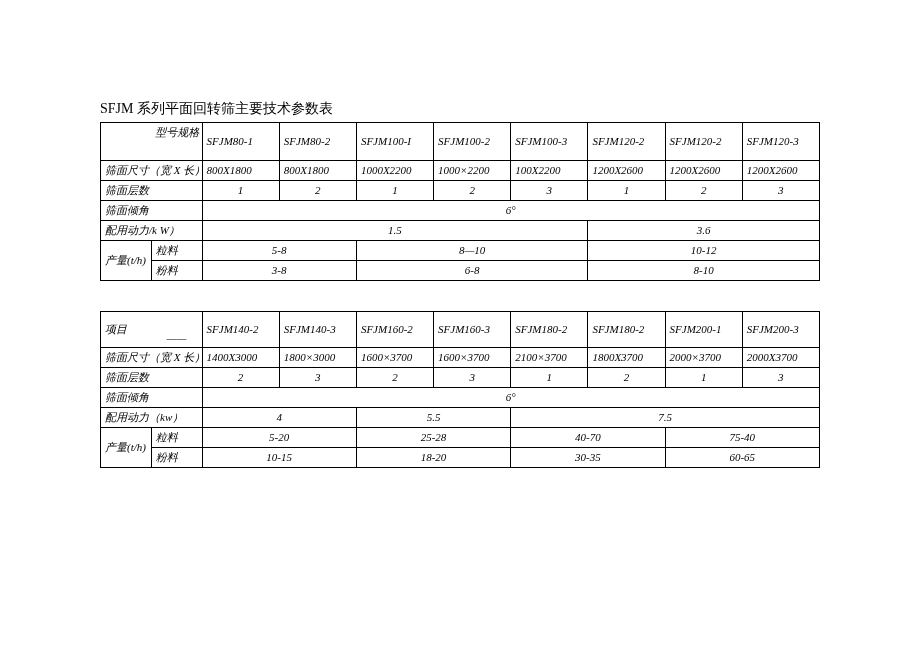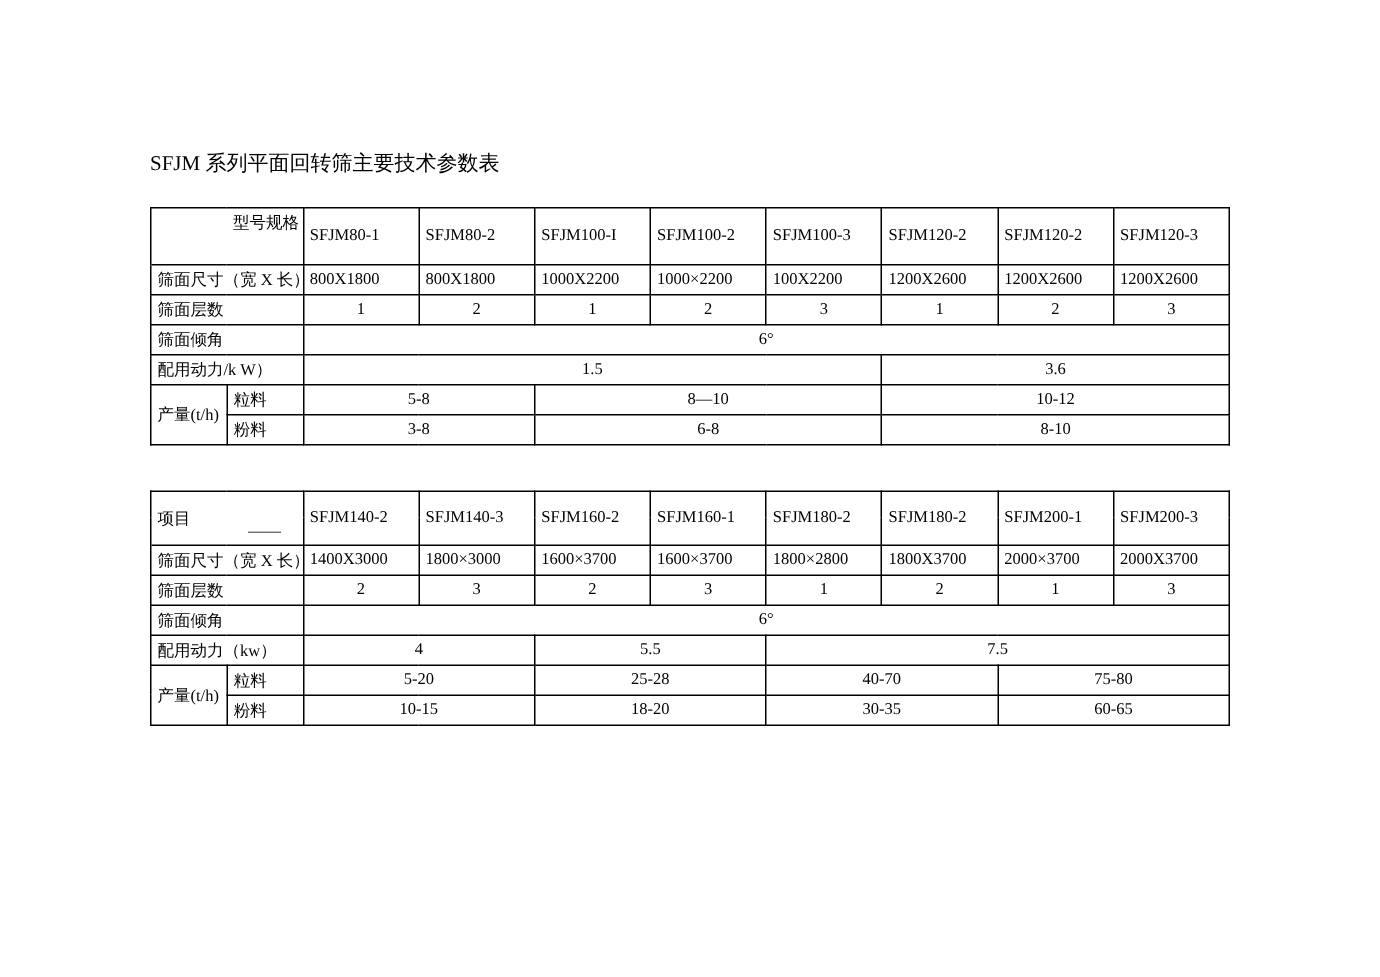--- a/index.html
+++ b/index.html
@@ -5,28 +5,29 @@
     * { box-sizing: border-box; margin: 0; padding: 0; }
     body {
       background: #fff;
       font-family: "SimSun", "宋体", serif;
       font-size: 11px;
       color: #000;
       padding: 100px 100px 0 100px;
     }
     .title {
       font-size: 14px;
-      margin-bottom: 20px;
+      margin-bottom: 4px;
       font-family: "SimSun", serif;
     }
     table {
       border-collapse: collapse;
       width: 100%;
       margin-bottom: 30px;
       table-layout: fixed;
+      font-style: italic;
     }
     td {
       border: 1px solid #000;
       padding: 2px 4px;
       height: 18px;
       font-size: 11px;
       vertical-align: middle;
       overflow: hidden;
       white-space: nowrap;
     }
@@ -132,36 +133,36 @@
       <col class="col-model">
       <col class="col-model">
   </colgroup>
   <tbody>
       <tr>
     <td rowspan="2" class="noright nobottom">项目</td>
     <td class="noleft nobottom"></td>
     <td rowspan="2">SFJM140-2</td>
     <td rowspan="2">SFJM140-3</td>
     <td rowspan="2">SFJM160-2</td>
-    <td rowspan="2">SFJM160-1</td>
+    <td rowspan="2">SFJM160-3</td>
     <td rowspan="2">SFJM180-2</td>
     <td rowspan="2">SFJM180-2</td>
     <td rowspan="2">SFJM200-1</td>
     <td rowspan="2">SFJM200-3</td>
   </tr>
   <tr>
     <td class="noleft notop center">——</td>
   </tr>
   <tr>
     <td colspan="2">筛面尺寸（宽 X 长）（mm）</td>
     <td>1400X3000</td>
     <td>1800×3000</td>
     <td>1600×3700</td>
     <td>1600×3700</td>
-    <td>1800×2800</td>
+    <td>2100×3700</td>
     <td>1800X3700</td>
     <td>2000×3700</td>
     <td>2000X3700</td>
   </tr>
   <tr>
     <td colspan="2">筛面层数</td>
     <td class="center">2</td>
     <td class="center">3</td>
     <td class="center">2</td>
     <td class="center">3</td>
@@ -179,21 +180,21 @@
     <td colspan="2" class="center">4</td>
     <td colspan="2" class="center">5.5</td>
     <td colspan="4" class="center">7.5</td>
   </tr>
   <tr>
     <td rowspan="2">产量(t/h)</td>
     <td>粒料</td>
     <td colspan="2" class="center">5-20</td>
     <td colspan="2" class="center">25-28</td>
     <td colspan="2" class="center">40-70</td>
-    <td colspan="2" class="center">75-80</td>
+    <td colspan="2" class="center">75-40</td>
   </tr>
   <tr>
     <td>粉料</td>
     <td colspan="2" class="center">10-15</td>
     <td colspan="2" class="center">18-20</td>
     <td colspan="2" class="center">30-35</td>
     <td colspan="2" class="center">60-65</td>
   </tr>
 </tbody>
   </table>

